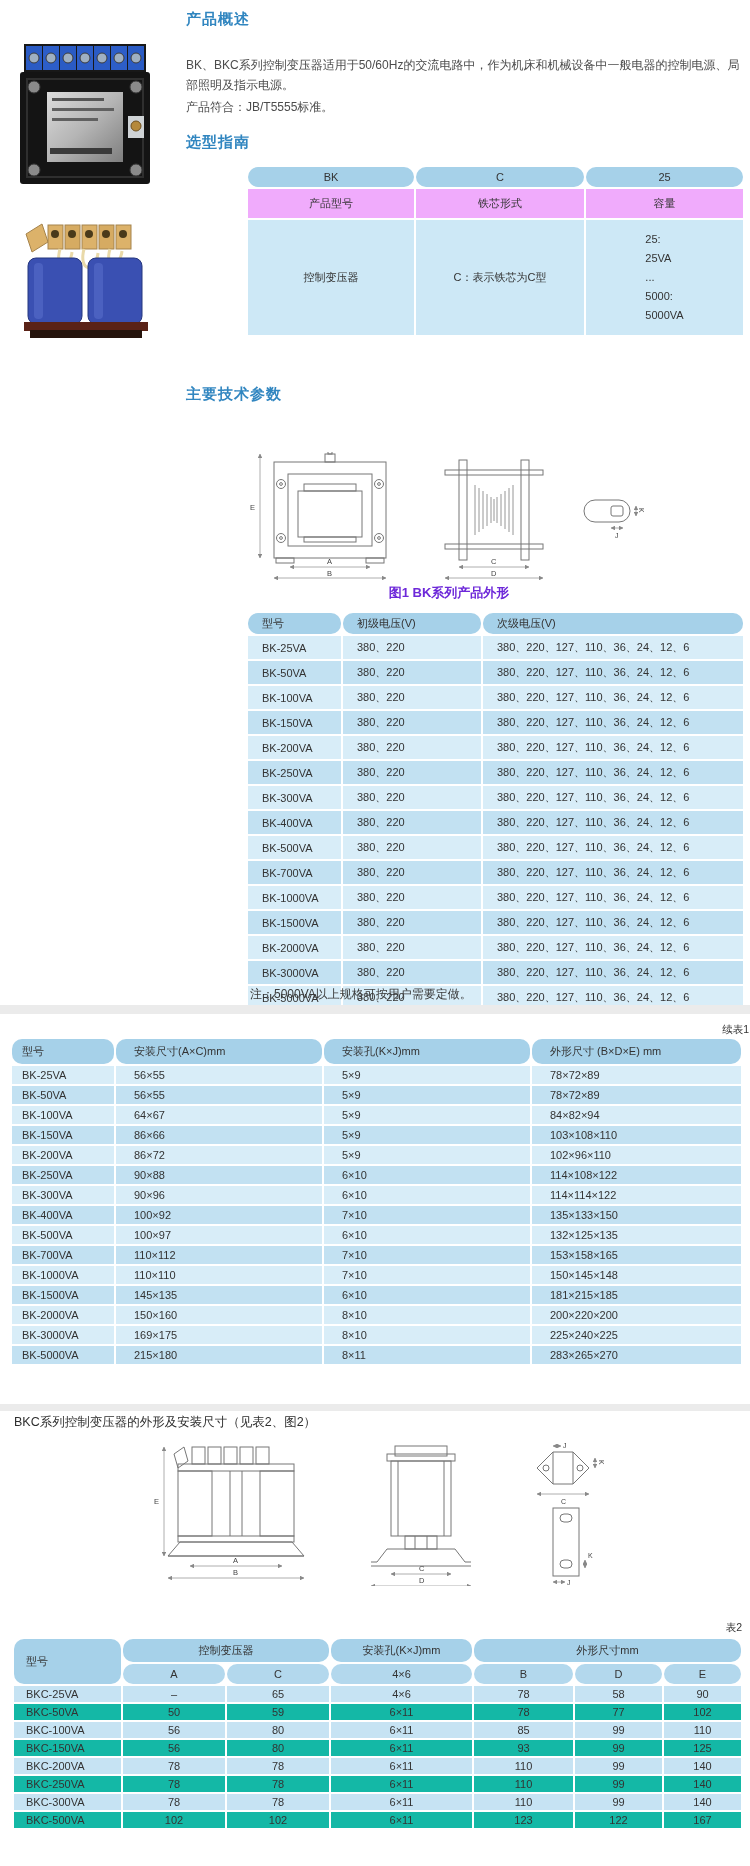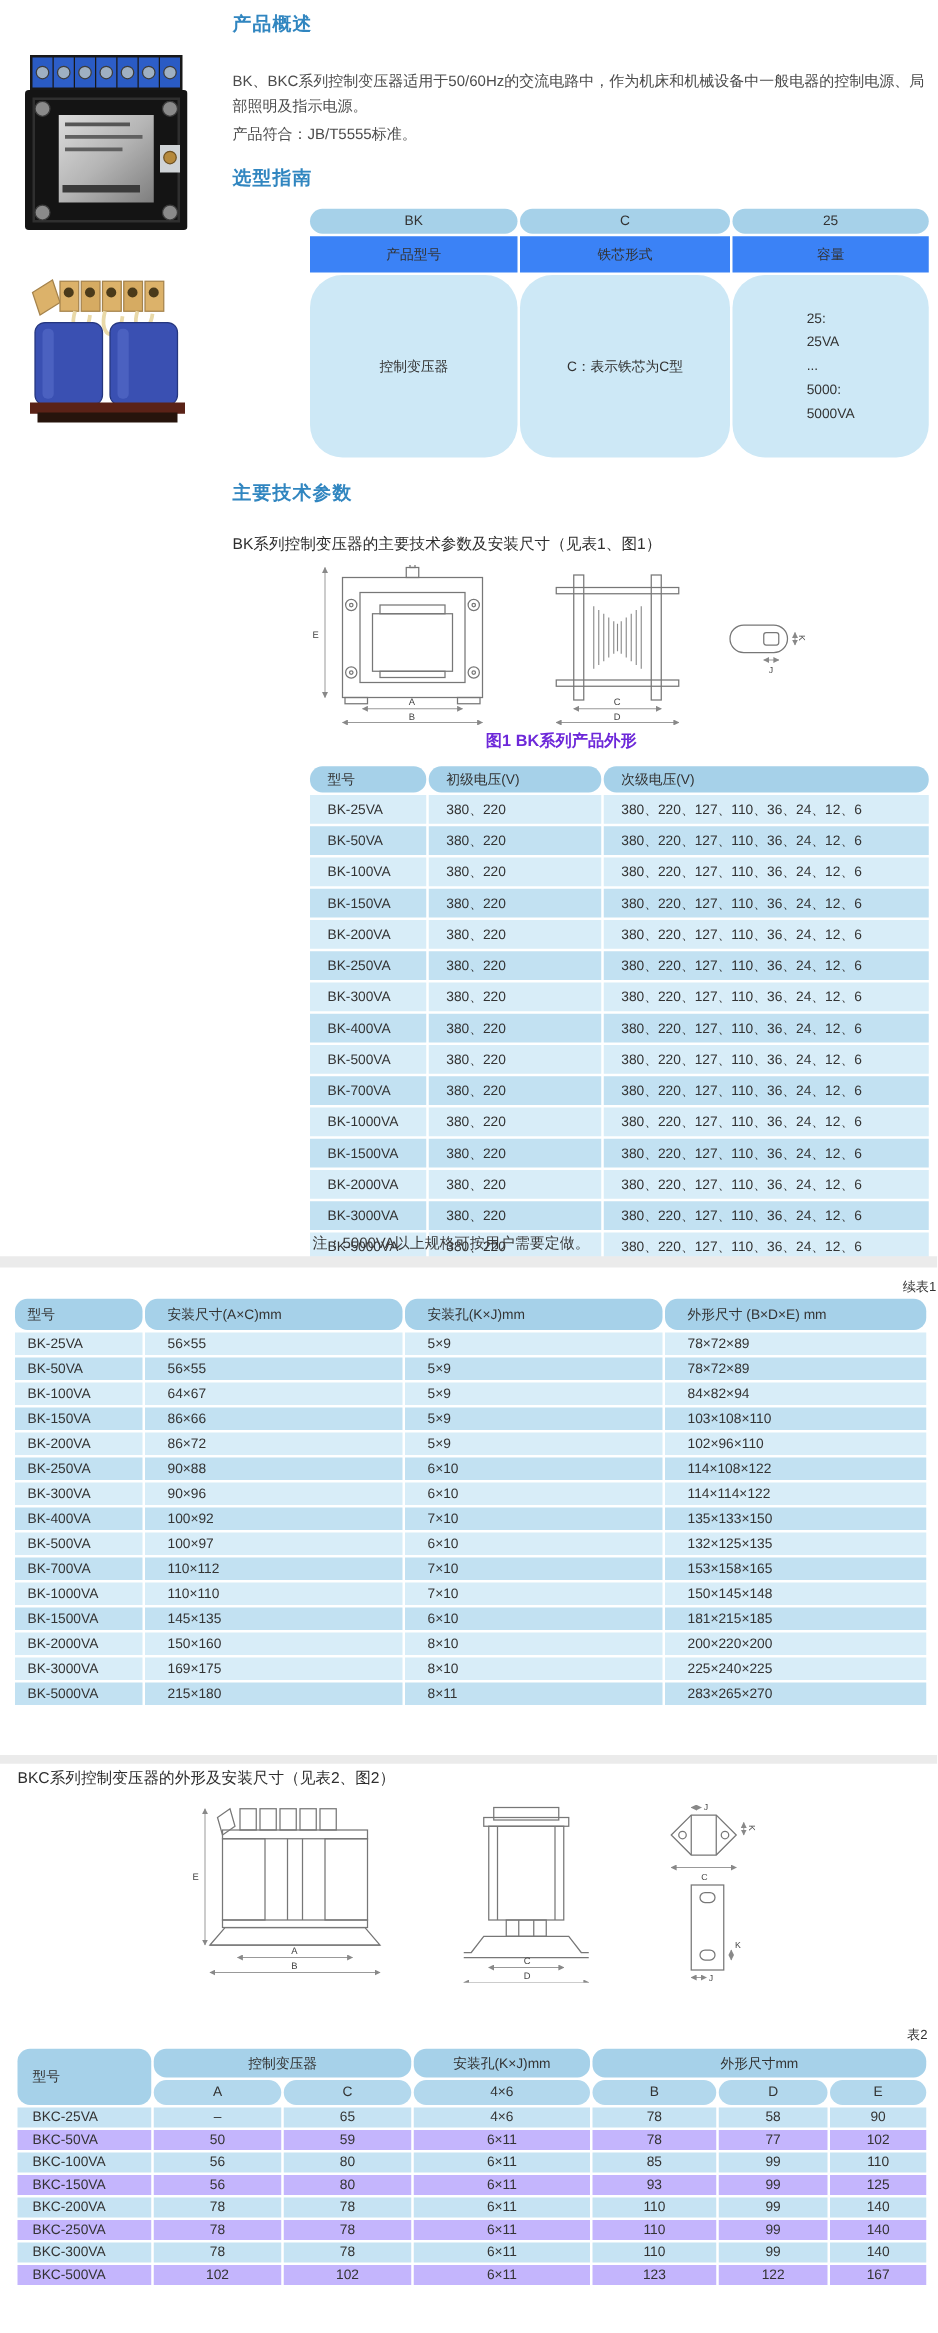--- a/index.html
+++ b/index.html
@@ -19,40 +19,40 @@
 
   table.tbl { position:absolute; border-collapse:separate; border-spacing:2px;
               table-layout:fixed; font-size:11px; color:#333; }
   .tbl th { background:#a6d1e9; font-weight:normal;border-radius:10px; }
   .tbl td { background:#d8edf8; }
   .tbl tr.r-even td { background:#c2e1f2; }
 
   
   .sel-tbl th { text-align:center; padding:4px 3px; }
   .sel-tbl td { text-align:center; }
-  .sel-tbl tr.sel-mid td { background:#3b82f6; padding:7px 3px; }
-  .sel-tbl tr.sel-big td { background:#cde8f6; height:146px; vertical-align:middle;border-radius:26px; }
+  .sel-tbl tr.sel-mid td { background:#f0abfc; padding:7px 3px; }
+  .sel-tbl tr.sel-big td { background:#cde8f6; height:115px; vertical-align:middle; }
   .cap-block { display:inline-block; text-align:left; white-space:pre-line; line-height:19px; }
 
   
   .t1 th { text-align:left; padding:3px 6px 3px 14px; }
   .t1 td { text-align:left; padding:4px 6px 4px 14px; }
 
   
   .t1b th { text-align:left; padding:5px 6px 5px 18px; }
   .t1b td { text-align:left; padding:3px 6px 3px 18px; }
   .t1b th:first-child, .t1b td:first-child { padding-left:10px; }
 
   
   .t2 th { text-align:center; padding:4px 3px; }
   .t2 td { text-align:center; padding:2px 3px; }
   .t2 td:first-child { text-align:left; padding-left:12px; }
   .t2 tr.sub th { background:#b3d8ed; }
   .t2 tr.r-odd td { background:#c6e3f3; }
-  .t2 tr.r-even td { background:#c4b5fd; }
+  .t2 tr.r-even td { background:#14b8a6; }
 
   .photo { position:absolute; }
   .fig { position:absolute; }
   .fig svg text { font-family:"Liberation Sans",sans-serif; }
 </style>
 </head>
 <body>
 
 <div class="page">
 
@@ -161,21 +161,20 @@
       <td><span class="cap-block">25:
 25VA
 ...
 5000:
 5000VA</span></td>
     </tr>
   </tbody>
     </table>
 
   <h2 class="sec-heading" style="top:385px;">主要技术参数</h2>
-  <p class="intro-text" style="left:186px; top:427px;">BK系列控制变压器的主要技术参数及安装尺寸（见表1、图1）</p>
 
   <div class="fig" style="left:234px; top:452px;">
     <svg width="430" height="128" viewBox="0 0 430 128">
       <defs>
         <marker id="f1arr" viewBox="0 0 10 10" refX="9" refY="5" markerWidth="6" markerHeight="6" orient="auto-start-reverse">
           <path d="M0,0 L10,5 L0,10 z" fill="#888"></path>
         </marker>
       </defs>
       <g stroke="#777" fill="none" stroke-width="1" transform="translate(40,8)">
         <rect x="51" y="-6" width="10" height="8"></rect>

